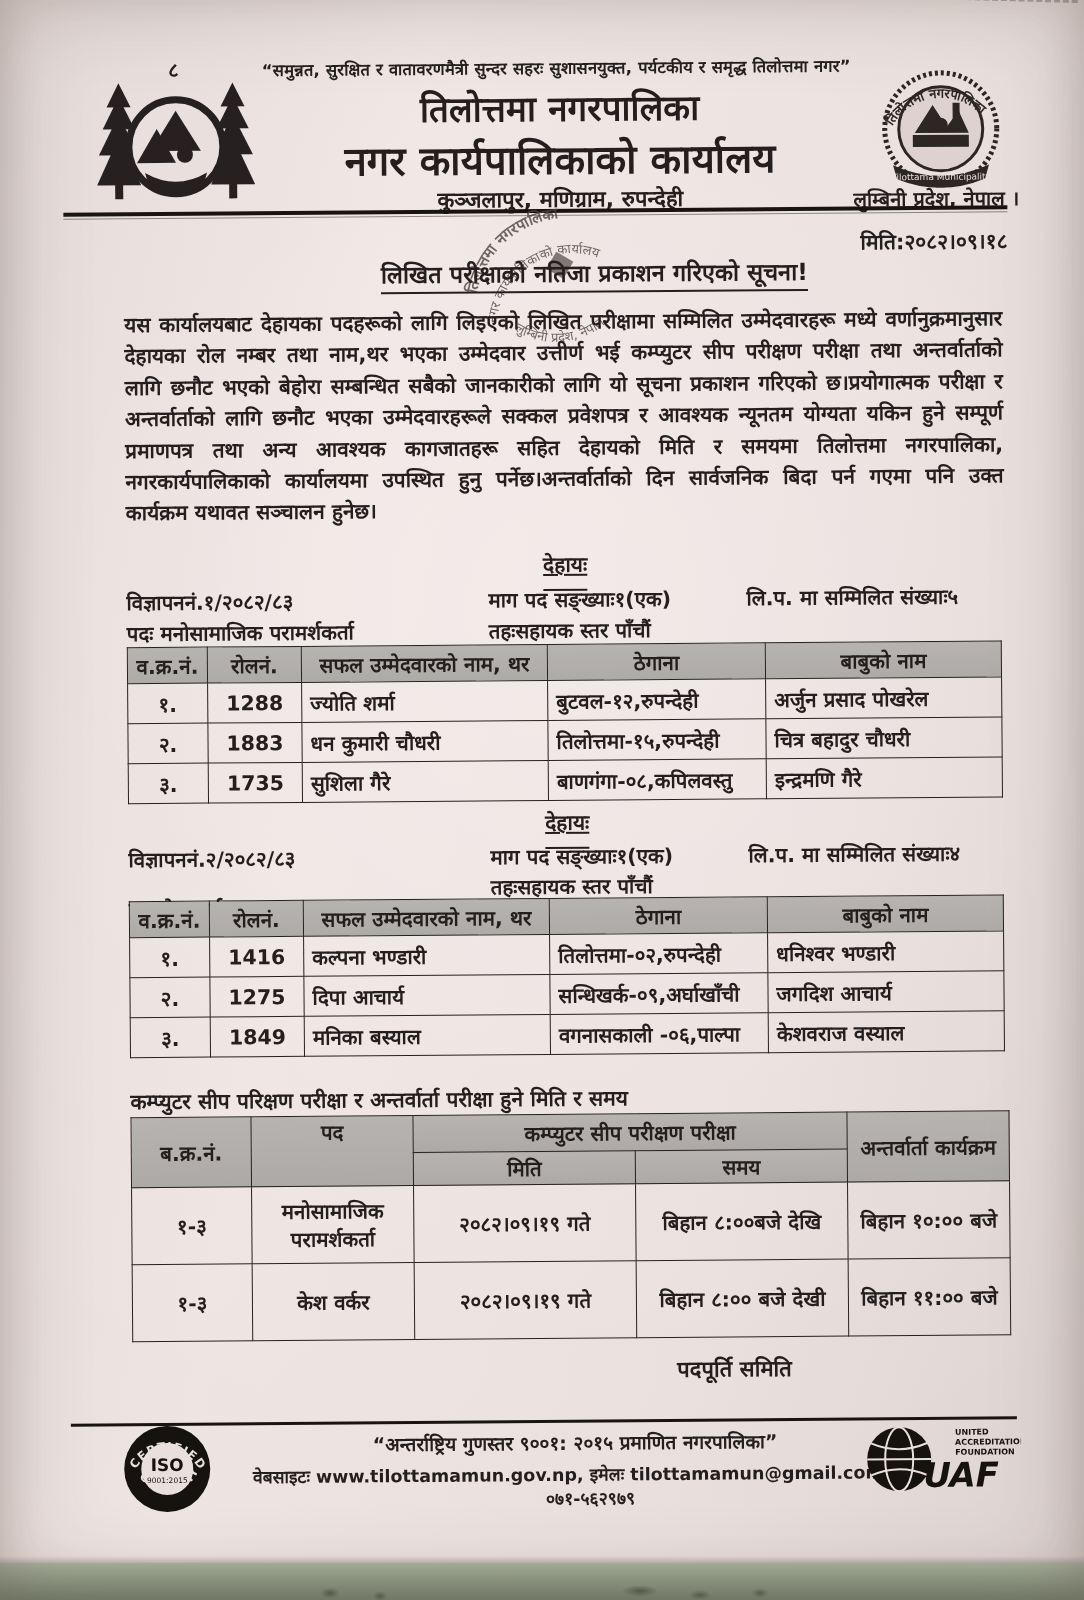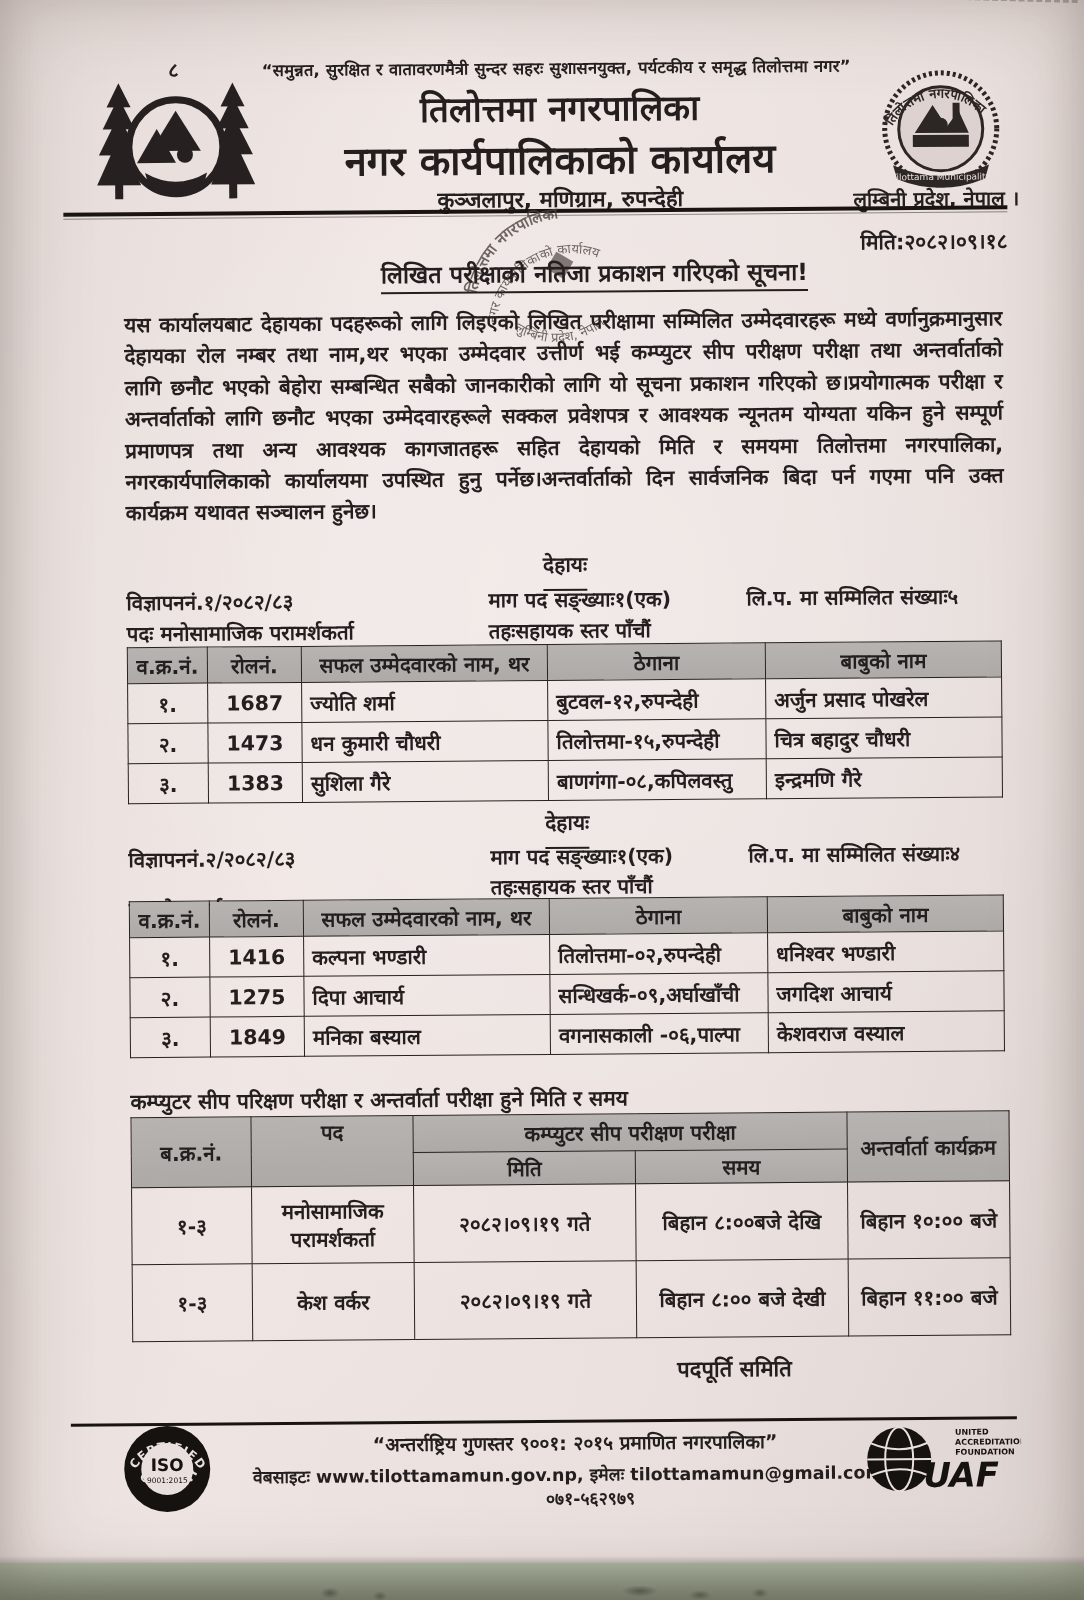--- a/index.html
+++ b/index.html
@@ -26,21 +26,21 @@
   
   .date{left:690px;top:230px;width:322px;text-align:right;font-size:21px;font-weight:800;}
   .ntitle{left:385px;top:257px;font-size:23.5px;font-weight:800;border-bottom:2.4px solid #241f1e;padding-bottom:2px;}
   .stamp{left:438px;top:188px;width:250px;height:180px;opacity:.78;transform:rotate(-14deg);}
   
   .para{left:128px;top:307px;width:878px;font-size:20.8px;line-height:31.4px;font-weight:600;}
   .para-line{text-align:justify;text-align-last:justify;}
   .para-line.last{text-align-last:left;}
   
   .sec-head{width:878px;left:128px;text-align:center;font-size:21px;font-weight:800;}
-  .sec-head span{border-bottom:2.2px solid #241f1e;padding-bottom:12px;}
+  .sec-head span{border-bottom:2.2px solid #241f1e;padding-bottom:12px;text-decoration:underline;}
   .info{font-size:20.5px;font-weight:700;white-space:nowrap;}
   
   table{border-collapse:collapse;table-layout:fixed;}
   .restab{position:absolute;left:128px;width:874px;}
   .restab td,.restab th{border:1.8px solid #27211f;font-size:20.5px;padding:1px 8px;overflow:hidden;}
   .restab th{background:linear-gradient(#b7b3b0,#aeaaa7);font-weight:800;height:33px;}
   .restab td{height:37px;font-weight:700;}
   .c-sn{width:80px}.c-roll{width:94px}.c-name{width:246px}.c-addr{width:218px}.c-fa{width:236px}
   .td-c{text-align:center;}
   .sched{position:absolute;left:128px;top:1114px;width:878px;}
@@ -178,35 +178,35 @@
       <tbody>
           <tr>
         <th>व.क्र.नं.</th>
         <th>रोलनं.</th>
         <th>सफल उम्मेदवारको नाम, थर</th>
         <th>ठेगाना</th>
         <th>बाबुको नाम</th>
       </tr>
       <tr>
         <td class="td-c">१.</td>
-        <td class="td-c">1687</td>
+        <td class="td-c">1288</td>
         <td>ज्योति शर्मा</td>
         <td>बुटवल-१२,रुपन्देही</td>
         <td>अर्जुन प्रसाद पोखरेल</td>
       </tr>
       <tr>
         <td class="td-c">२.</td>
-        <td class="td-c">1473</td>
+        <td class="td-c">1883</td>
         <td>धन कुमारी चौधरी</td>
         <td>तिलोत्तमा-१५,रुपन्देही</td>
         <td>चित्र बहादुर चौधरी</td>
       </tr>
       <tr>
         <td class="td-c">३.</td>
-        <td class="td-c">1383</td>
+        <td class="td-c">1735</td>
         <td>सुशिला गैरे</td>
         <td>बाणगंगा-०८,कपिलवस्तु</td>
         <td>इन्द्रमणि गैरे</td>
       </tr>
     </tbody>
       </table>
 
     <div class="abs sec-head" style="top:808px">
       <span>देहायः</span>
     </div>

